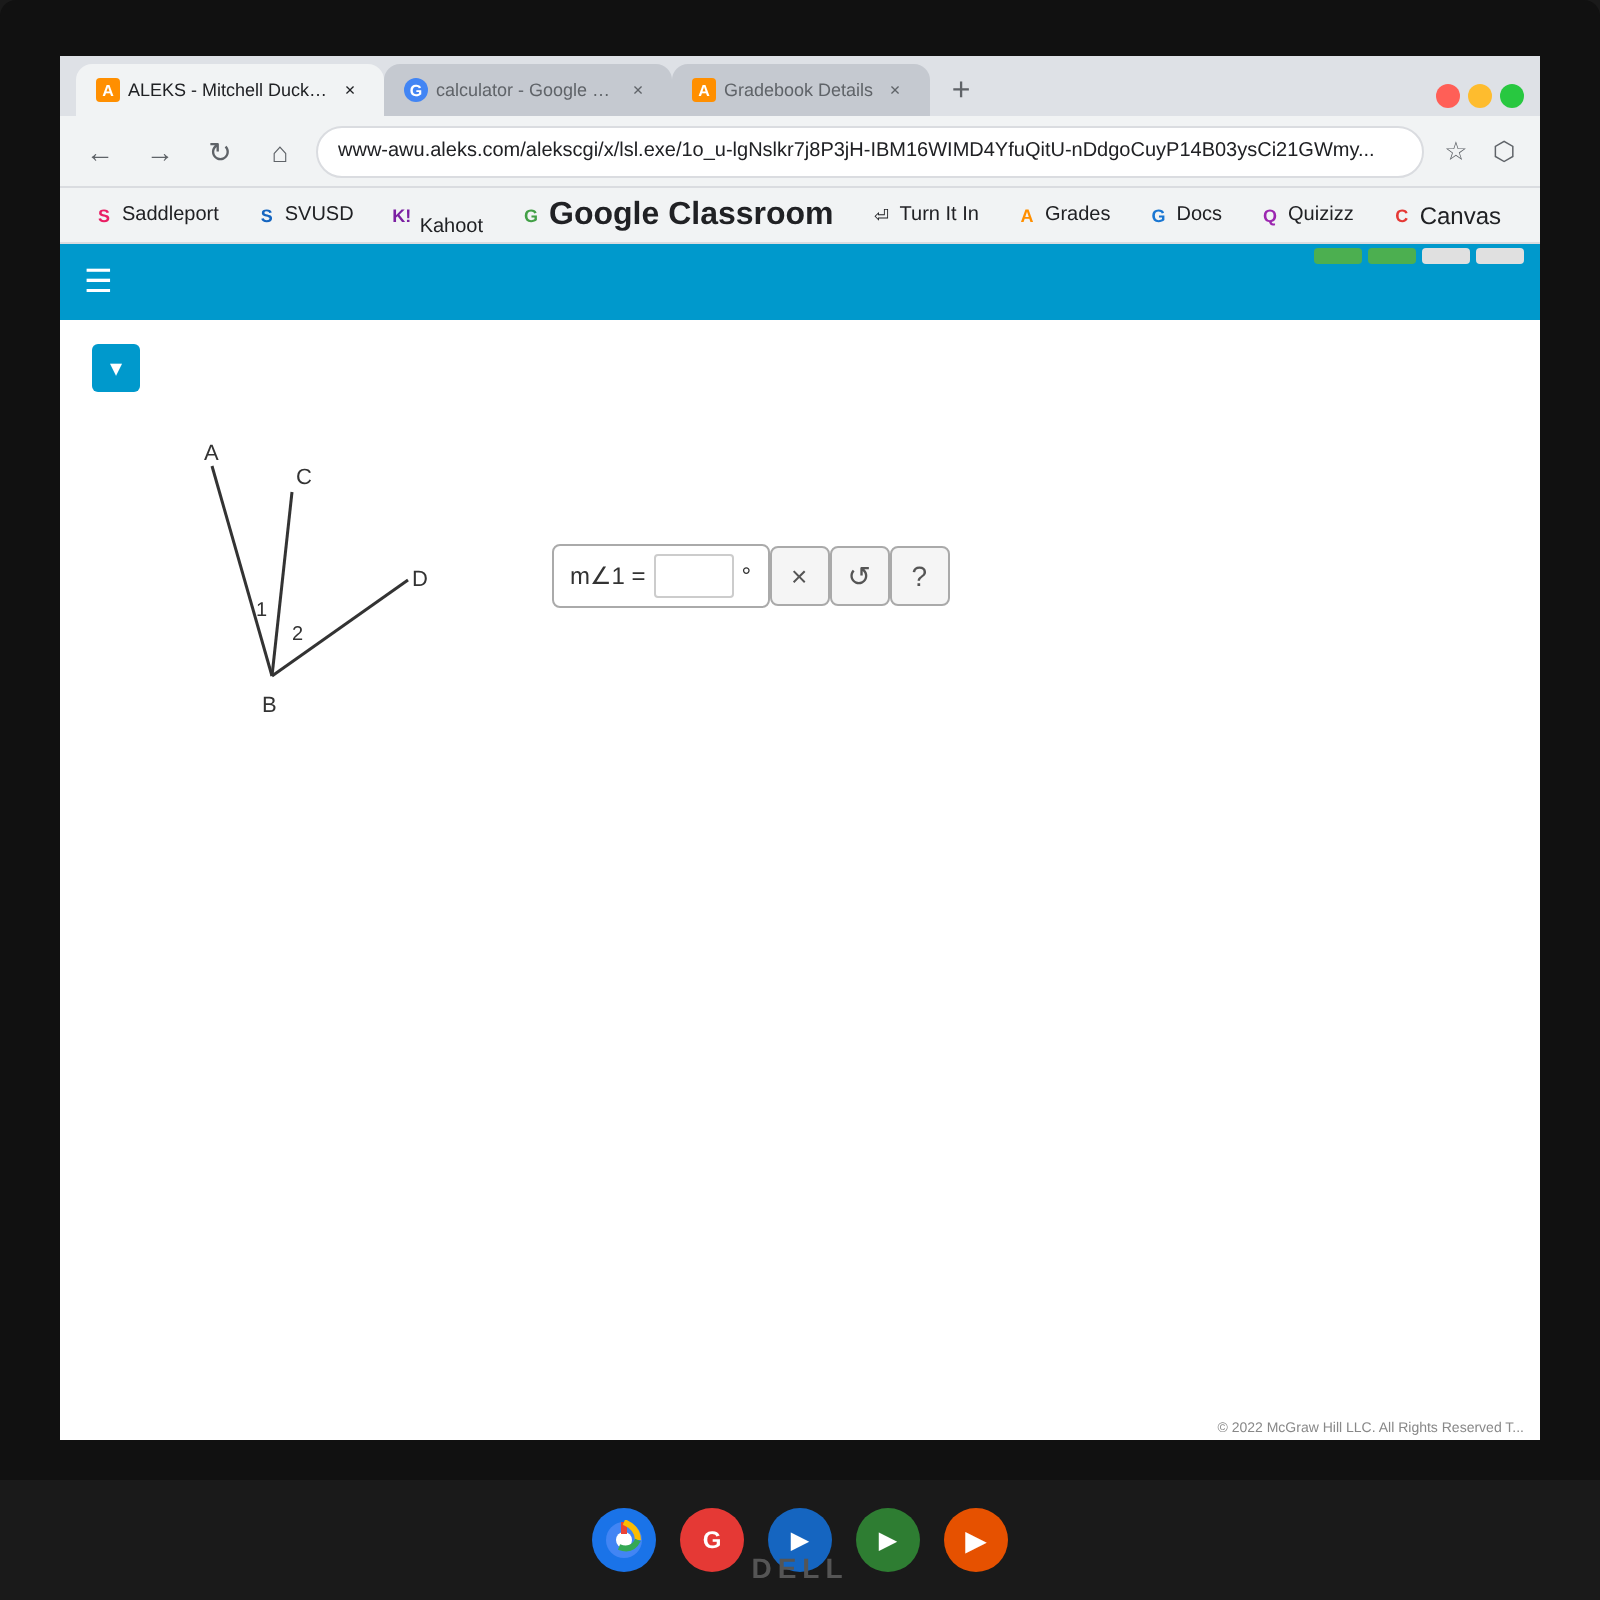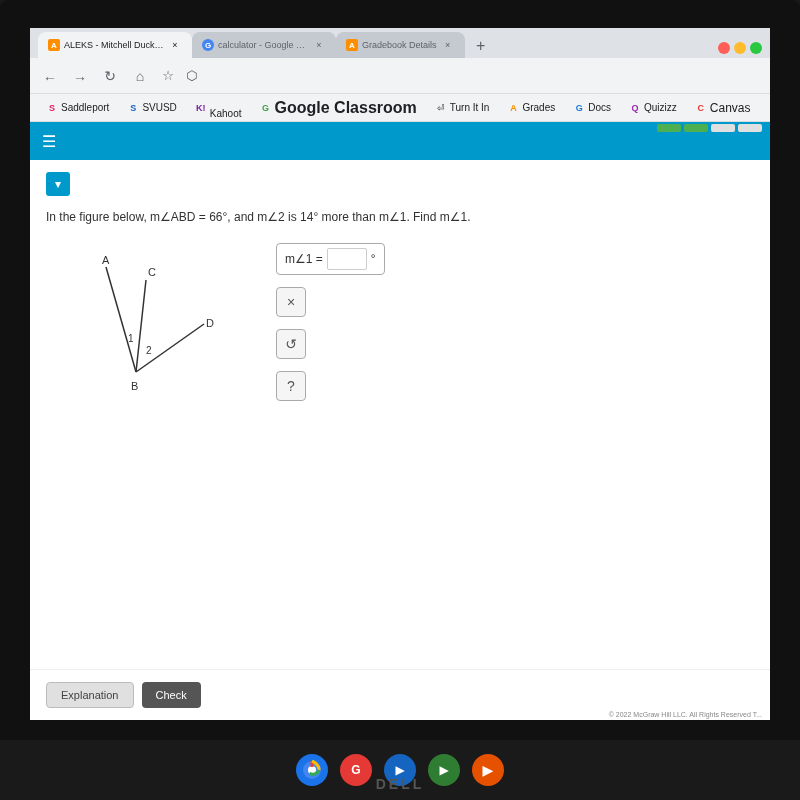--- a/index.html
+++ b/index.html
@@ -285,22 +285,21 @@
 
     .geometry-figure {
       width: 200px;
       height: 160px;
       position: relative;
     }
 
     
     .answer-area {
       display: flex;
-      gap: 12px;
-      flex-direction: column;
+      align-items: center;
     }
 
     .answer-input-group {
       display: flex;
       align-items: center;
       gap: 4px;
       border: 1px solid #aaa;
       border-radius: 4px;
       padding: 4px 8px;
       background: white;
@@ -466,20 +465,21 @@
           <div class="win-btn" style="background:#febc2e;"></div>
           <div class="win-btn" style="background:#28c840;"></div>
         </div>
       </div>
 
       <div class="address-bar">
         <div class="nav-btn">←</div>
         <div class="nav-btn">→</div>
         <div class="nav-btn">↻</div>
         <div class="nav-btn">⌂</div>
+        <input class="address-input" type="text" value="www-awu.aleks.com/alekscgi/x/lsl.exe/1o_u-lgNslkr7j8P3jH-IBM16WIMD4YfuQitU-nDdgoCuyP14B03ysCi21GWmy..." style="">
         <div class="address-actions">
           <div class="address-icon">☆</div>
           <div class="address-icon">⬡</div>
         </div>
       </div>
 
       <div class="bookmarks-bar">
         <div class="bookmark-item">
           <span class="bookmark-favicon" style="color:#e91e63;font-weight:bold;font-size:9px;">S</span>
           <span style="font-size:10px;">Saddleport</span>
@@ -535,21 +535,20 @@
 
           <div class="aleks-header">
             <span class="hamburger">☰</span>
           </div>
 
           <div class="problem-area">
             <button class="expand-btn">
               <span>▾</span>
             </button>
 
-            <p class="problem-text">In the figure below, m∠ABD = 66°, and m∠2 is 14° more than m∠1. Find m∠1.</p>
 
             <div class="figure-and-input">
 
               <div class="geometry-figure">
                 <svg width="200" height="160" viewBox="0 0 200 160">
 
                   <line x1="90" y1="130" x2="60" y2="25" stroke="#333" stroke-width="1.5"></line>
 
                   <line x1="90" y1="130" x2="100" y2="38" stroke="#333" stroke-width="1.5"></line>
 
@@ -573,24 +572,20 @@
                 </div>
                 <div class="action-btn" title="Clear">×</div>
                 <div class="action-btn" title="Undo">↺</div>
                 <div class="action-btn" title="Help">?</div>
               </div>
             </div>
           </div>
 
           <div style="flex:1;"></div>
 
-          <div class="bottom-buttons">
-            <button class="btn-explanation">Explanation</button>
-            <button class="btn-check">Check</button>
-          </div>
 
           <div class="copyright">© 2022 McGraw Hill LLC. All Rights Reserved  T...</div>
         </div>
       </div>
     </div>
   </div>
 
   <div class="taskbar">
     <div class="taskbar-icon" style="background:#1a73e8;">
       <svg width="20" height="20" viewBox="0 0 20 20">

